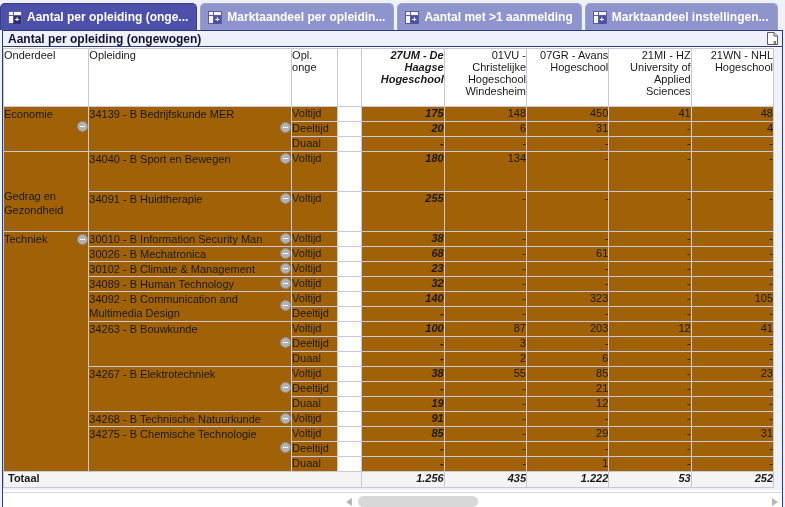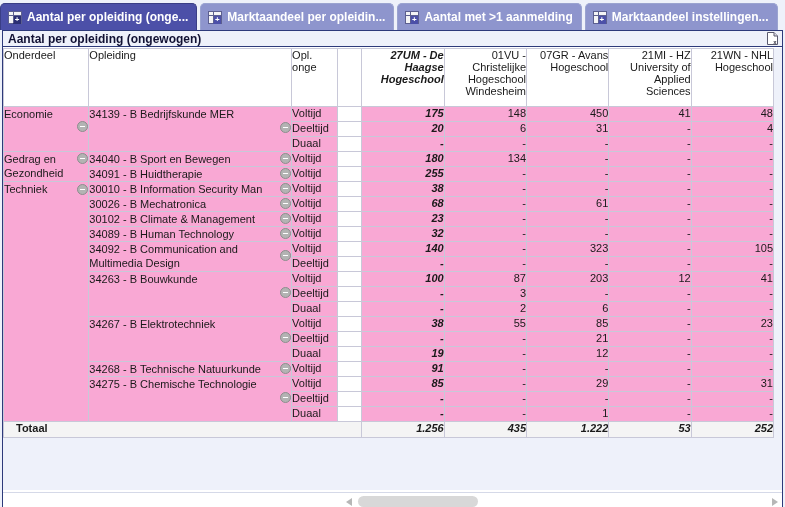--- a/index.html
+++ b/index.html
@@ -115,21 +115,21 @@
     position: absolute;
     left: 0; top: 17px;
     width: 779px; height: 442px;
     background: #eef1fa;
     overflow: hidden;
   }
   table.grid {
     border-collapse: collapse;
     table-layout: fixed;
     width: 771px;
-    background: #f9a8d4;
+    background: #a16207;
     font-size: 11px;
     color: #1a1a1a;
   }
   table.grid td, table.grid th {
     border: 1px solid #c8c8d8;
     padding: 0;
     vertical-align: top;
     overflow: hidden;
   }
 
@@ -196,21 +196,21 @@
     background: #ffffff;
   }
 
   tr.total td {
     background: #f4f4f4;
     font-weight: bold;
     border-top: 1px solid #888899;
     height: 16px;
   }
   tr.total td.num { font-style: italic; }
-  tr.total td.tlabel { font-style: normal; padding-left: 12px; }
+  tr.total td.tlabel { font-style: normal; padding-left: 4px; }
 
   
   .hscroll {
     position: absolute;
     left: 0; bottom: 0;
     width: 779px; height: 16px;
     background: #ffffff;
     border-top: 1px solid #d5d9e8;
     display: flex;
     align-items: center;
@@ -346,21 +346,21 @@
               <td class="cell">Duaal</td>
               <td class="cell gapcell"></td>
               <td class="num hi">-</td>
               <td class="num">-</td>
               <td class="num">-</td>
               <td class="num">-</td>
               <td class="num">-</td>
             </tr>
             <tr>
               <td class="cell" rowspan="2">
-                <div class="cellrow" style="flex-direction: row;">
+                <div class="cellrow" style="flex-direction: column; margin-top: 37px;">
                   <span class="lbl" style="white-space: normal; line-height: 14px;">Gedrag en Gezondheid</span>
                   <span class="collapse" style="align-self: flex-start;"></span>
                 </div>
               </td>
               <td class="cell" rowspan="1">
                 <div class="cellrow">
                   <span class="lbl" style="white-space: normal; line-height: 14px;">34040 - B Sport en Bewegen</span>
                   <span class="collapse" style="margin-top: 1px;"></span>
                 </div>
               </td>

